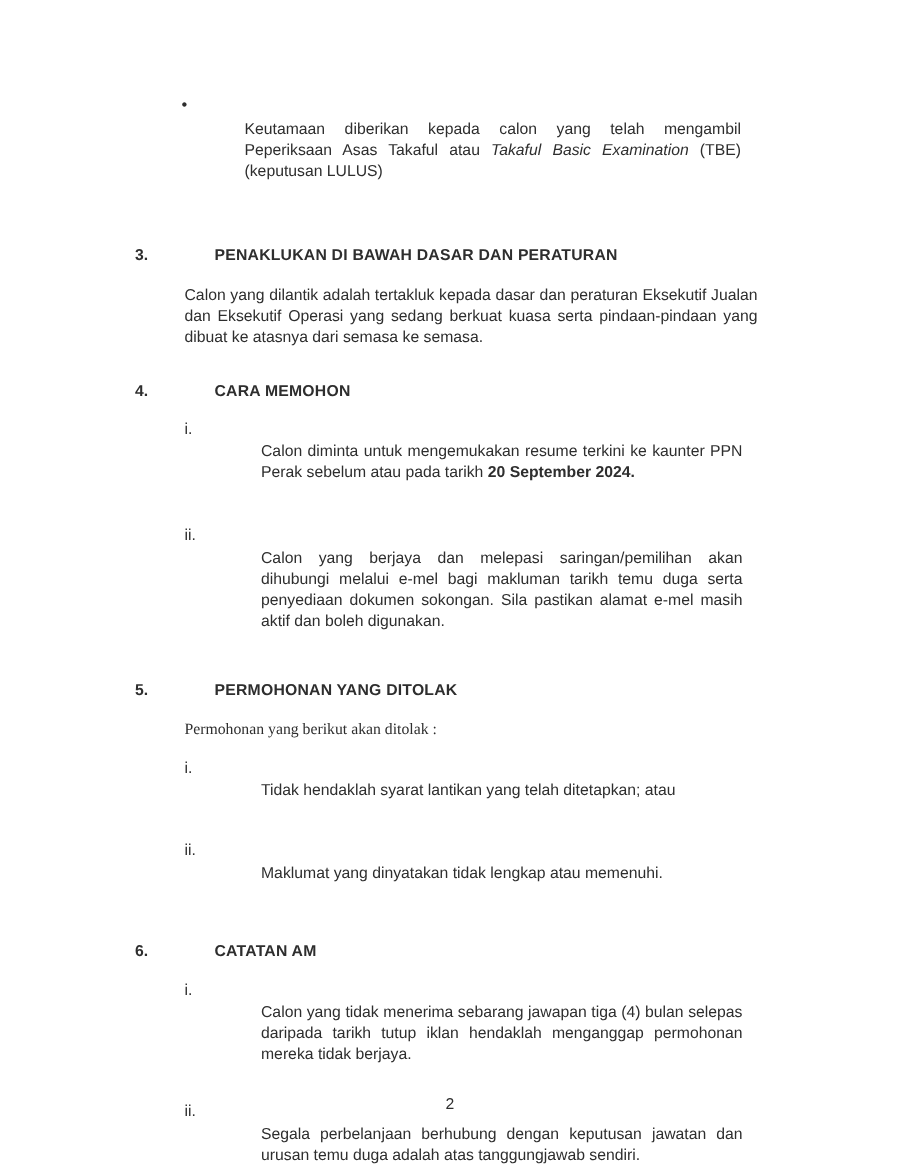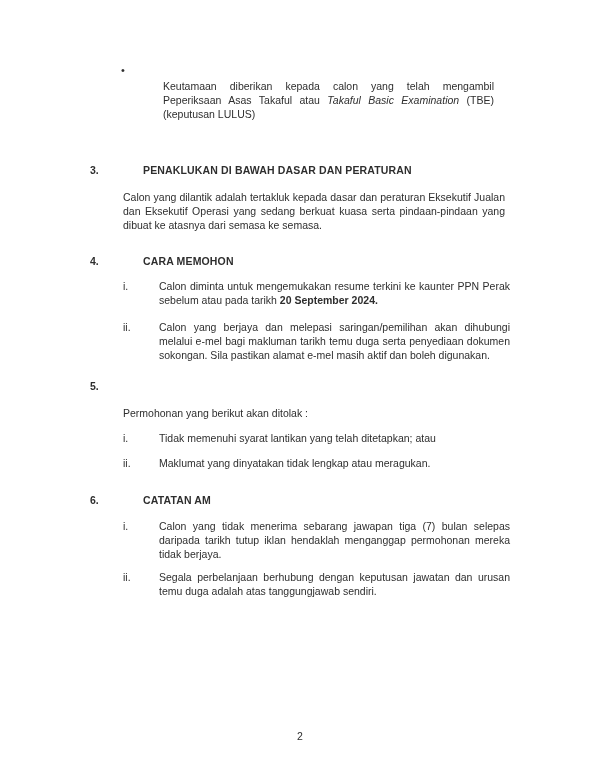--- a/index.html
+++ b/index.html
@@ -26,26 +26,26 @@
   .bullet-row{display:flex;margin-left:31px;}
   .bullet-marker{flex:none;width:26px;font-size:11px;}
   .bullet-text{margin:16px;flex:1;text-align:justify;}
   .bullet-text em{font-style:italic;}
 
   
   .sec-head{display:flex;}
   .sec-num{flex:none;width:33px;font-weight:bold;}
   .sec-title{margin:0;font-size:10.5px;line-height:14px;font-weight:bold;letter-spacing:.15px;padding-left:20px;}
   .sec-para{margin:13px 5px 0 33px;text-align:justify;}
-  .sec-intro{margin:13px 0 0 33px;}
+  .sec-intro{margin:13px 0 0 33px;font-family:Liberation Serif, serif;}
 
   
   .sub-item{display:flex;margin-left:33px;}
   .sub-label{flex:none;width:36px;}
-  .sub-text{margin:0;flex:1;text-align:justify;}
+  .sub-text{margin:15px;flex:1;text-align:justify;}
   .sub-text strong{font-weight:bold;}
 
   
   .mt26{margin-top:26px;}
   .mt23{margin-top:23px;}
   .mt22{margin-top:22px;}
   .mt17{margin-top:17px;}
   .mt13{margin-top:13px;}
   .mt12{margin-top:12px;}
   .mt11{margin-top:11px;}
@@ -86,40 +86,41 @@
     </div>
     <div class="sub-item mt13">
       <span class="sub-label">ii.</span>
       <p class="sub-text">Calon yang berjaya dan melepasi saringan/pemilihan akan dihubungi melalui e-mel bagi makluman tarikh temu duga serta penyediaan dokumen sokongan. Sila pastikan alamat e-mel masih aktif dan boleh digunakan.</p>
     </div>
   </div>
 
   <div class="section mt17">
     <div class="sec-head">
       <span class="sec-num">5.</span>
+      <h2 class="sec-title">PERMOHONAN YANG DITOLAK</h2>
     </div>
     <p class="sec-intro mt13">Permohonan yang berikut akan ditolak :</p>
     <div class="sub-item mt11">
       <span class="sub-label">i.</span>
-      <p class="sub-text">Tidak memenuhi syarat lantikan yang telah ditetapkan; atau</p>
+      <p class="sub-text">Tidak hendaklah syarat lantikan yang telah ditetapkan; atau</p>
     </div>
     <div class="sub-item mt11">
       <span class="sub-label">ii.</span>
-      <p class="sub-text">Maklumat yang dinyatakan tidak lengkap atau meragukan.</p>
+      <p class="sub-text">Maklumat yang dinyatakan tidak lengkap atau memenuhi.</p>
     </div>
   </div>
 
   <div class="section mt23">
     <div class="sec-head">
       <span class="sec-num">6.</span>
       <h2 class="sec-title">CATATAN AM</h2>
     </div>
     <div class="sub-item mt12">
       <span class="sub-label">i.</span>
-      <p class="sub-text">Calon yang tidak menerima sebarang jawapan tiga (7) bulan selepas daripada tarikh tutup iklan hendaklah menganggap permohonan mereka tidak berjaya.</p>
+      <p class="sub-text">Calon yang tidak menerima sebarang jawapan tiga (4) bulan selepas daripada tarikh tutup iklan hendaklah menganggap permohonan mereka tidak berjaya.</p>
     </div>
     <div class="sub-item mt9">
       <span class="sub-label">ii.</span>
       <p class="sub-text">Segala perbelanjaan berhubung dengan keputusan jawatan dan urusan temu duga adalah atas tanggungjawab sendiri.</p>
     </div>
   </div>
 
   <div class="page-number">2</div>
 
 </div>

